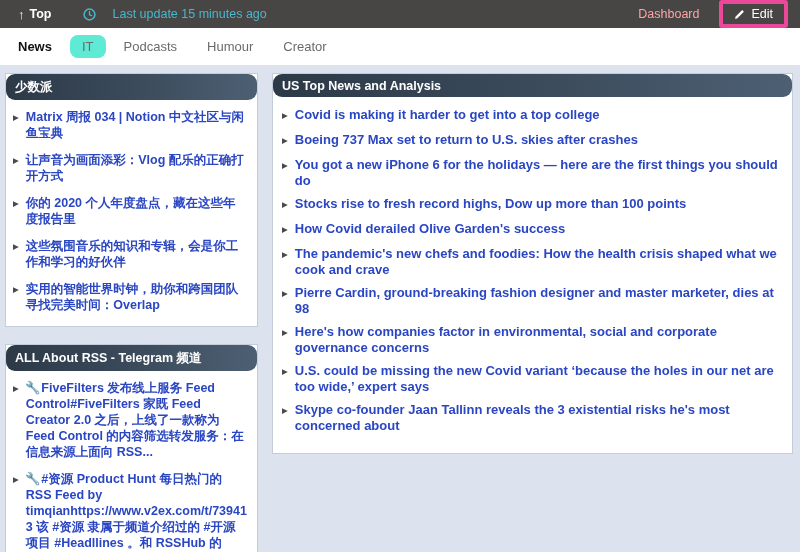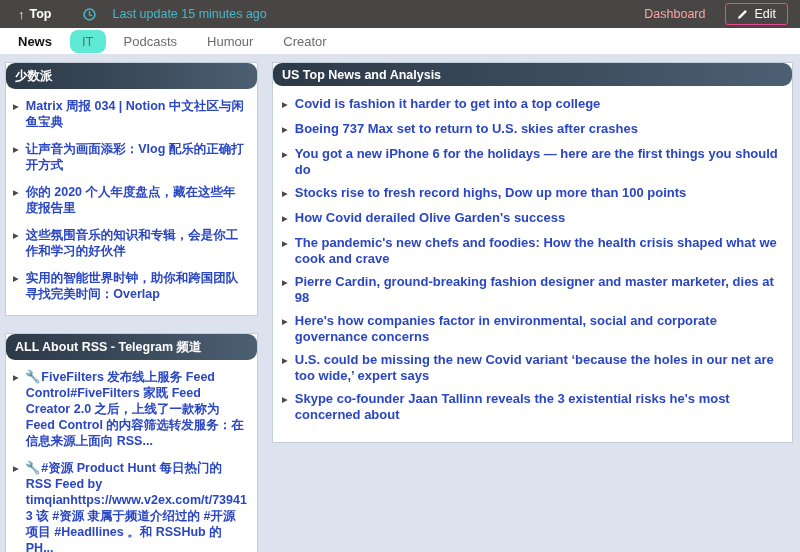--- a/index.html
+++ b/index.html
@@ -13,25 +13,25 @@
     height:28px; background:#474645; display:flex; align-items:center;
     padding:0 12px; color:#fff;
   }
   .top-btn { display:flex; align-items:center; gap:5px; font-size:12.5px; font-weight:bold; color:#fff; cursor:pointer; margin-left:6px; }
   .up-arrow { font-size:13px; font-weight:bold; line-height:1; }
   .update { display:flex; align-items:center; gap:16px; margin-left:32px; color:#45b8cc; font-size:12.5px; }
   .clock-svg { display:block; }
   .spacer { flex:1; }
   .dashboard-label { color:#fca5a5; font-size:12.5px; margin-right:20px; }
   .edit-btn {
-    display:flex; align-items:center; gap:6px; border:1px solid #ec4899; border-radius:3px;
+    display:flex; align-items:center; gap:6px; border:4px solid #ec4899; border-radius:3px;
     padding:3px 11px; font-size:12.5px; color:#fff; background:transparent; cursor:pointer;
   }
   
-  .tabbar { background:#ffffff; height:26px; display:flex; align-items:center; padding:0 6px; }
+  .tabbar { background:#ffffff; height:37px; display:flex; align-items:center; padding:0 6px; }
   .tab { font-size:13px; color:#6b6b6b; padding:4px 12px; margin-right:6px; cursor:pointer; border-radius:2px; }
   .tab.active { color:#111; font-weight:bold; }
   .tab.hovered { background:#5eead4;border-radius:8px; }
   
   .content { display:flex; gap:14px; padding:8px 7px 0 5px; align-items:flex-start; }
   .col-left { width:253px; flex:none; display:flex; flex-direction:column; gap:17px; }
   .col-right { flex:1; }
   .panel { background:#fff; border:1px solid #c3cdda; }
   .panel-header {
     background:linear-gradient(90deg,#2c3947 0%,#3c4c5d 55%,#4d6073 100%);
@@ -138,21 +138,21 @@
   </div>
 
   <div class="col-right">
 
     <div class="panel">
       <div class="panel-header">US Top News and Analysis</div>
       <div class="panel-body">
 
           <div class="item">
             <span class="arrow">▶</span>
-            <a class="item-text">Covid is fashion it harder to get into a top college</a>
+            <a class="item-text">Covid is making it harder to get into a top college</a>
           </div>
 
           <div class="item">
             <span class="arrow">▶</span>
             <a class="item-text">Boeing 737 Max set to return to U.S. skies after crashes</a>
           </div>
 
           <div class="item">
             <span class="arrow">▶</span>
             <a class="item-text">You got a new iPhone 6 for the holidays — here are the first things you should do</a>

